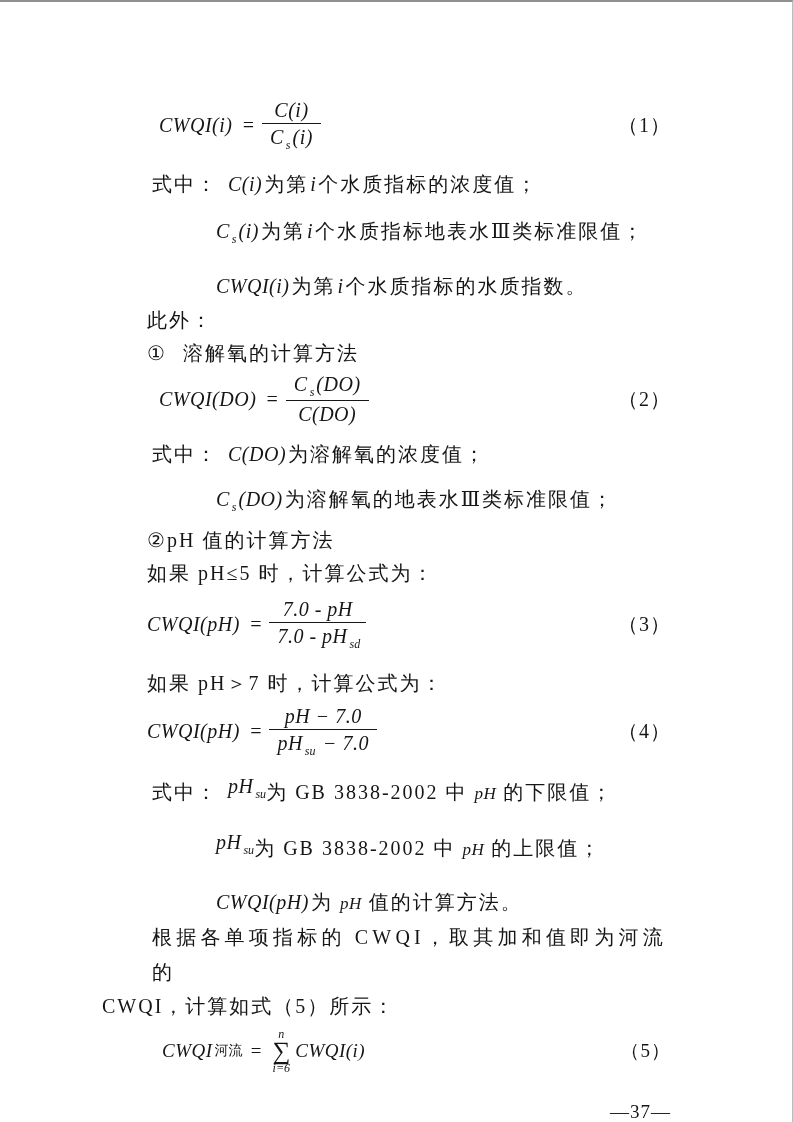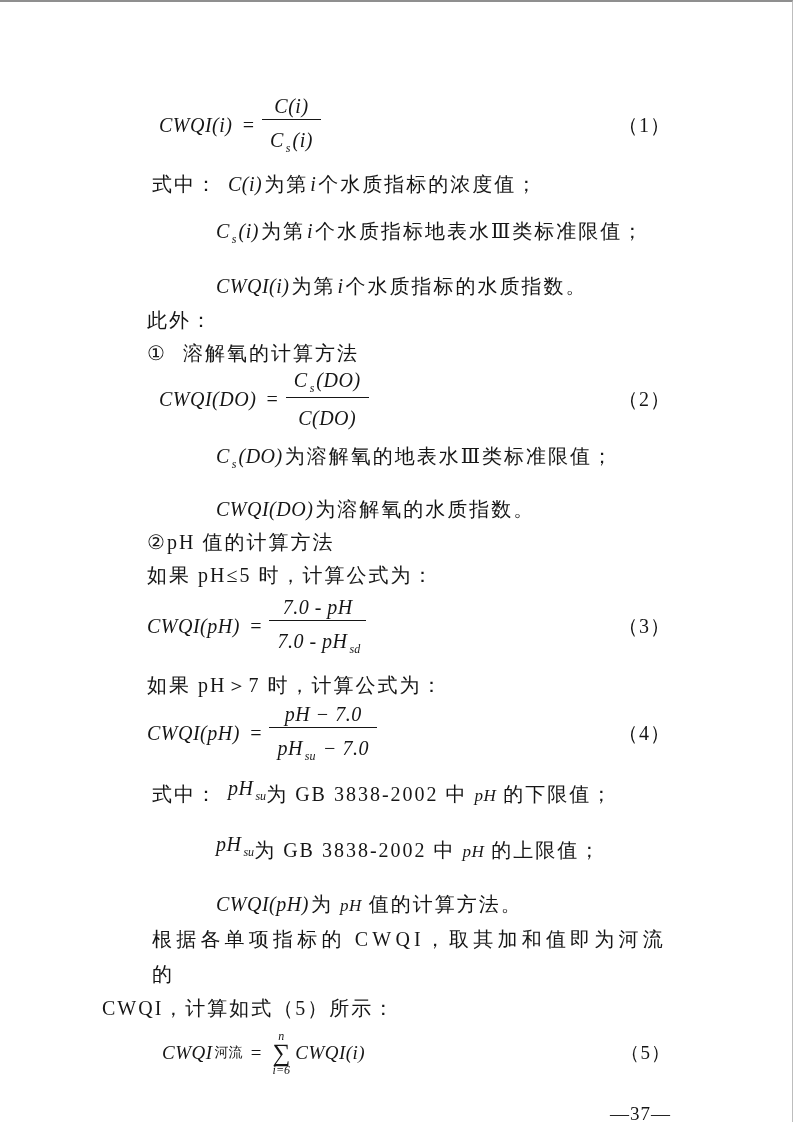--- a/index.html
+++ b/index.html
@@ -38,21 +38,21 @@
     align-items: center;
     letter-spacing: 0;
   }
   .h54 { height: 54px; }
   .h58 { height: 58px; }
   .h62 { height: 62px; }
   .h52 { height: 52px; }
   .eq-sign { font-style: italic; margin: 0 7px; }
   .frac { display: inline-block; text-align: center; vertical-align: middle; line-height: 1.2; }
   .frac .num { display: block; padding: 0 6px 1px; }
-  .frac .den { display: block; border-top: 1.5px solid #161616; padding: 8px 6px 0; }
+  .frac .den { display: block; border-top: 1.5px solid #161616; padding: 1px 6px 0; }
   .eq-label {
     position: absolute;
     right: 0;
     top: 50%;
     transform: translateY(-50%);
     font-style: normal;
     letter-spacing: 1px;
   }
   .where-label { margin-right: 8px; }
   .marker { margin-right: 16px; }
@@ -106,25 +106,25 @@
   <div class="eq-row h58 ind55">
     <span class="math">CWQI(DO)</span>
     <span class="eq-sign">=</span>
     <span class="frac">
       <span class="num"><span class="math">C</span><span class="sub">s</span><span class="math">(DO)</span></span>
       <span class="den math">C(DO)</span>
     </span>
     <span class="eq-label">（2）</span>
   </div>
 
+  <div class="line ind50 mt10">
+    <span class="where-label">式中：</span><span class="math">C(DO)</span><span>为溶解氧的浓度值；</span>
+  </div>
   <div class="line ind112">
     <span class="math">C</span><span class="sub">s</span><span class="math">(DO)</span><span>为溶解氧的地表水Ⅲ类标准限值；</span>
-  </div>
-  <div class="line ind112">
-    <span class="math">CWQI(DO)</span><span>为溶解氧的水质指数。</span>
   </div>
 
   <div class="line ind45">
     <span>②</span><span>pH 值的计算方法</span>
   </div>
 
   <div class="line ind45">
     <span>如果 pH≤5 时，计算公式为：</span>
   </div>
 

